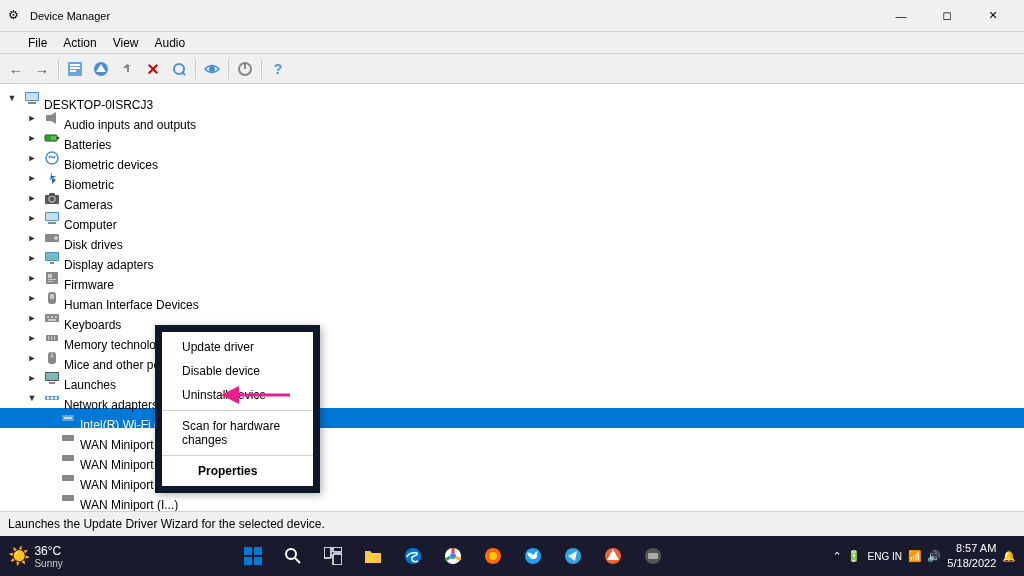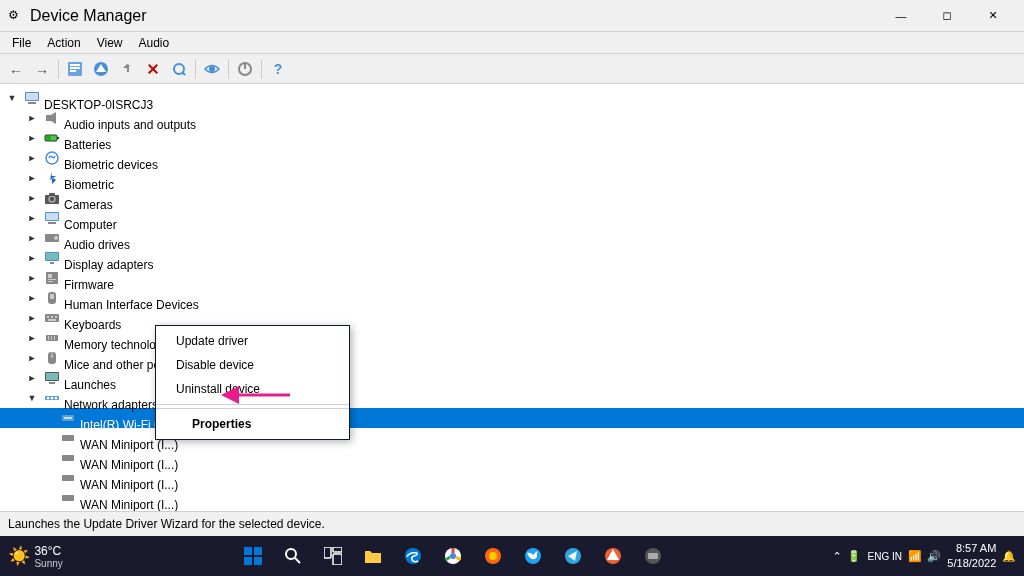--- a/index.html
+++ b/index.html
@@ -9,37 +9,37 @@
     .title-bar {
       background: #f0f0f0;
       height: 32px;
       display: flex;
       align-items: center;
       padding: 0 8px;
       border-bottom: 1px solid #d0d0d0;
       user-select: none;
     }
     .title-bar-icon { width: 16px; height: 16px; margin-right: 6px; }
-    .title-bar-text { font-size: 16px; flex: 1; }
+    .title-bar-text { font-size: 11px; flex: 1; }
     .title-bar-controls { display: flex; gap: 0; }
     .title-bar-btn {
       width: 46px; height: 32px;
       display: flex; align-items: center; justify-content: center;
       cursor: pointer; font-size: 11px;
       background: transparent;
       border: none;
     }
 
     
     .menu-bar {
       background: #f0f0f0;
       height: 22px;
       display: flex;
       align-items: center;
-      padding: 0 4px;
+      padding: 0 20px;
       border-bottom: 1px solid #d0d0d0;
     }
     .menu-item {
       padding: 2px 8px;
       cursor: pointer;
       font-size: 12px;
     }
 
     
     .toolbar {
@@ -95,23 +95,23 @@
     .tree-item .label { font-size: 12px; margin-top: 13px; }
 
     .tree-item.indent1 { padding-left: 24px; }
     .tree-item.indent2 { padding-left: 40px; }
 
     
     .context-menu {
       position: absolute;
       top: 241px;
       left: 155px;
-      width: 195px;
+      width: 165px;
       background: white;
-      border: 1px solid #0f172a;
+      border: 7px solid #0f172a;
       box-shadow: 2px 2px 8px rgba(0,0,0,0.3);
       z-index: 100;
       padding: 3px 0;
     }
     .ctx-item {
       padding: 5px 20px;
       font-size: 12px;
       cursor: pointer;
     }
     .ctx-item.bold { font-weight: bold; margin-left: 16px; }
@@ -321,21 +321,21 @@
     </div>
 
     <div class="tree-item indent1">
       <span class="expander">►</span>
       <span class="icon">
         <svg width="16" height="16" viewBox="0 0 16 16">
             <rect x="1" y="4" width="14" height="8" rx="1" fill="#888"></rect>
             <circle cx="12" cy="8" r="2" fill="#ccc"></circle>
           </svg>
       </span>
-      <span class="label">Audio drives</span>
+      <span class="label">Disk drives</span>
     </div>
 
     <div class="tree-item indent1">
       <span class="expander">►</span>
       <span class="icon">
         <svg width="16" height="16" viewBox="0 0 16 16">
             <rect x="1" y="2" width="14" height="9" rx="1" fill="#4a90d9"></rect>
             <rect x="2" y="3" width="12" height="7" fill="#7bb"></rect>
             <rect x="6" y="12" width="4" height="2" fill="#888"></rect>
           </svg>
@@ -490,20 +490,21 @@
           </svg>
       </span>
 
     </div>
 
     <div class="context-menu">
       <div class="ctx-item">Update driver</div>
       <div class="ctx-item">Disable device</div>
       <div class="ctx-item">Uninstall device</div>
       <div class="ctx-separator"></div>
+      <div class="ctx-item">Scan for hardware changes</div>
       <div class="ctx-separator"></div>
       <div class="ctx-item bold">Properties</div>
     </div>
 
     <div class="arrow-annotation">
       <svg width="80" height="30" viewBox="0 0 80 30">
         <defs>
           <marker id="arrowhead" markerWidth="6" markerHeight="6" refX="3" refY="3" orient="auto">
             <polygon points="0 0, 6 3, 0 6" fill="#e91e8c"></polygon>
           </marker>

